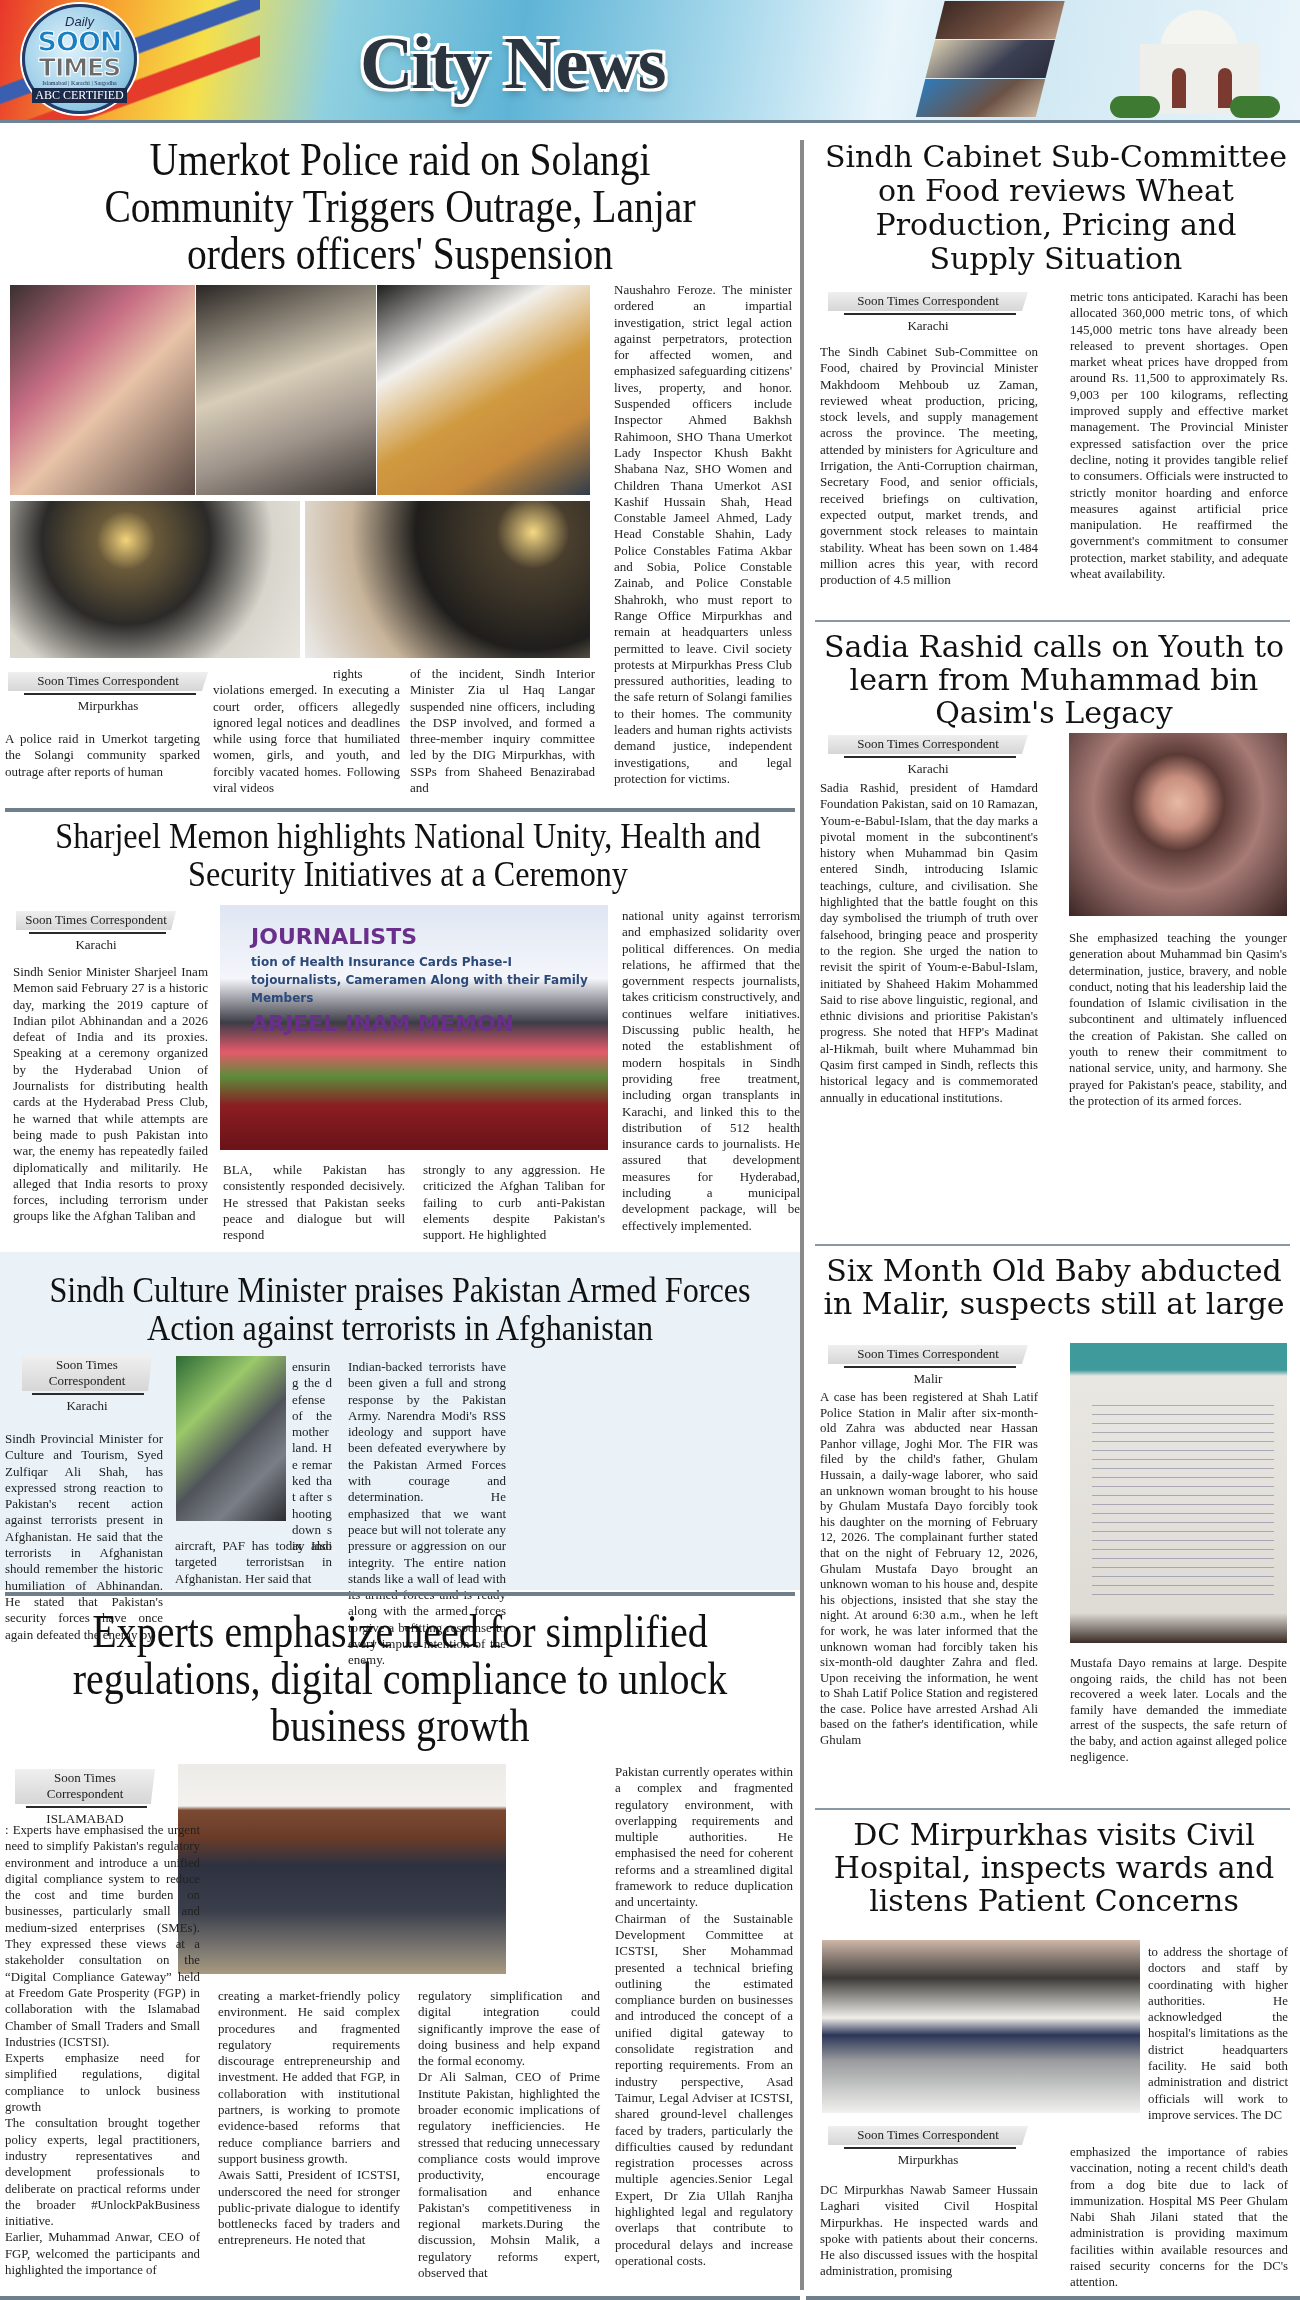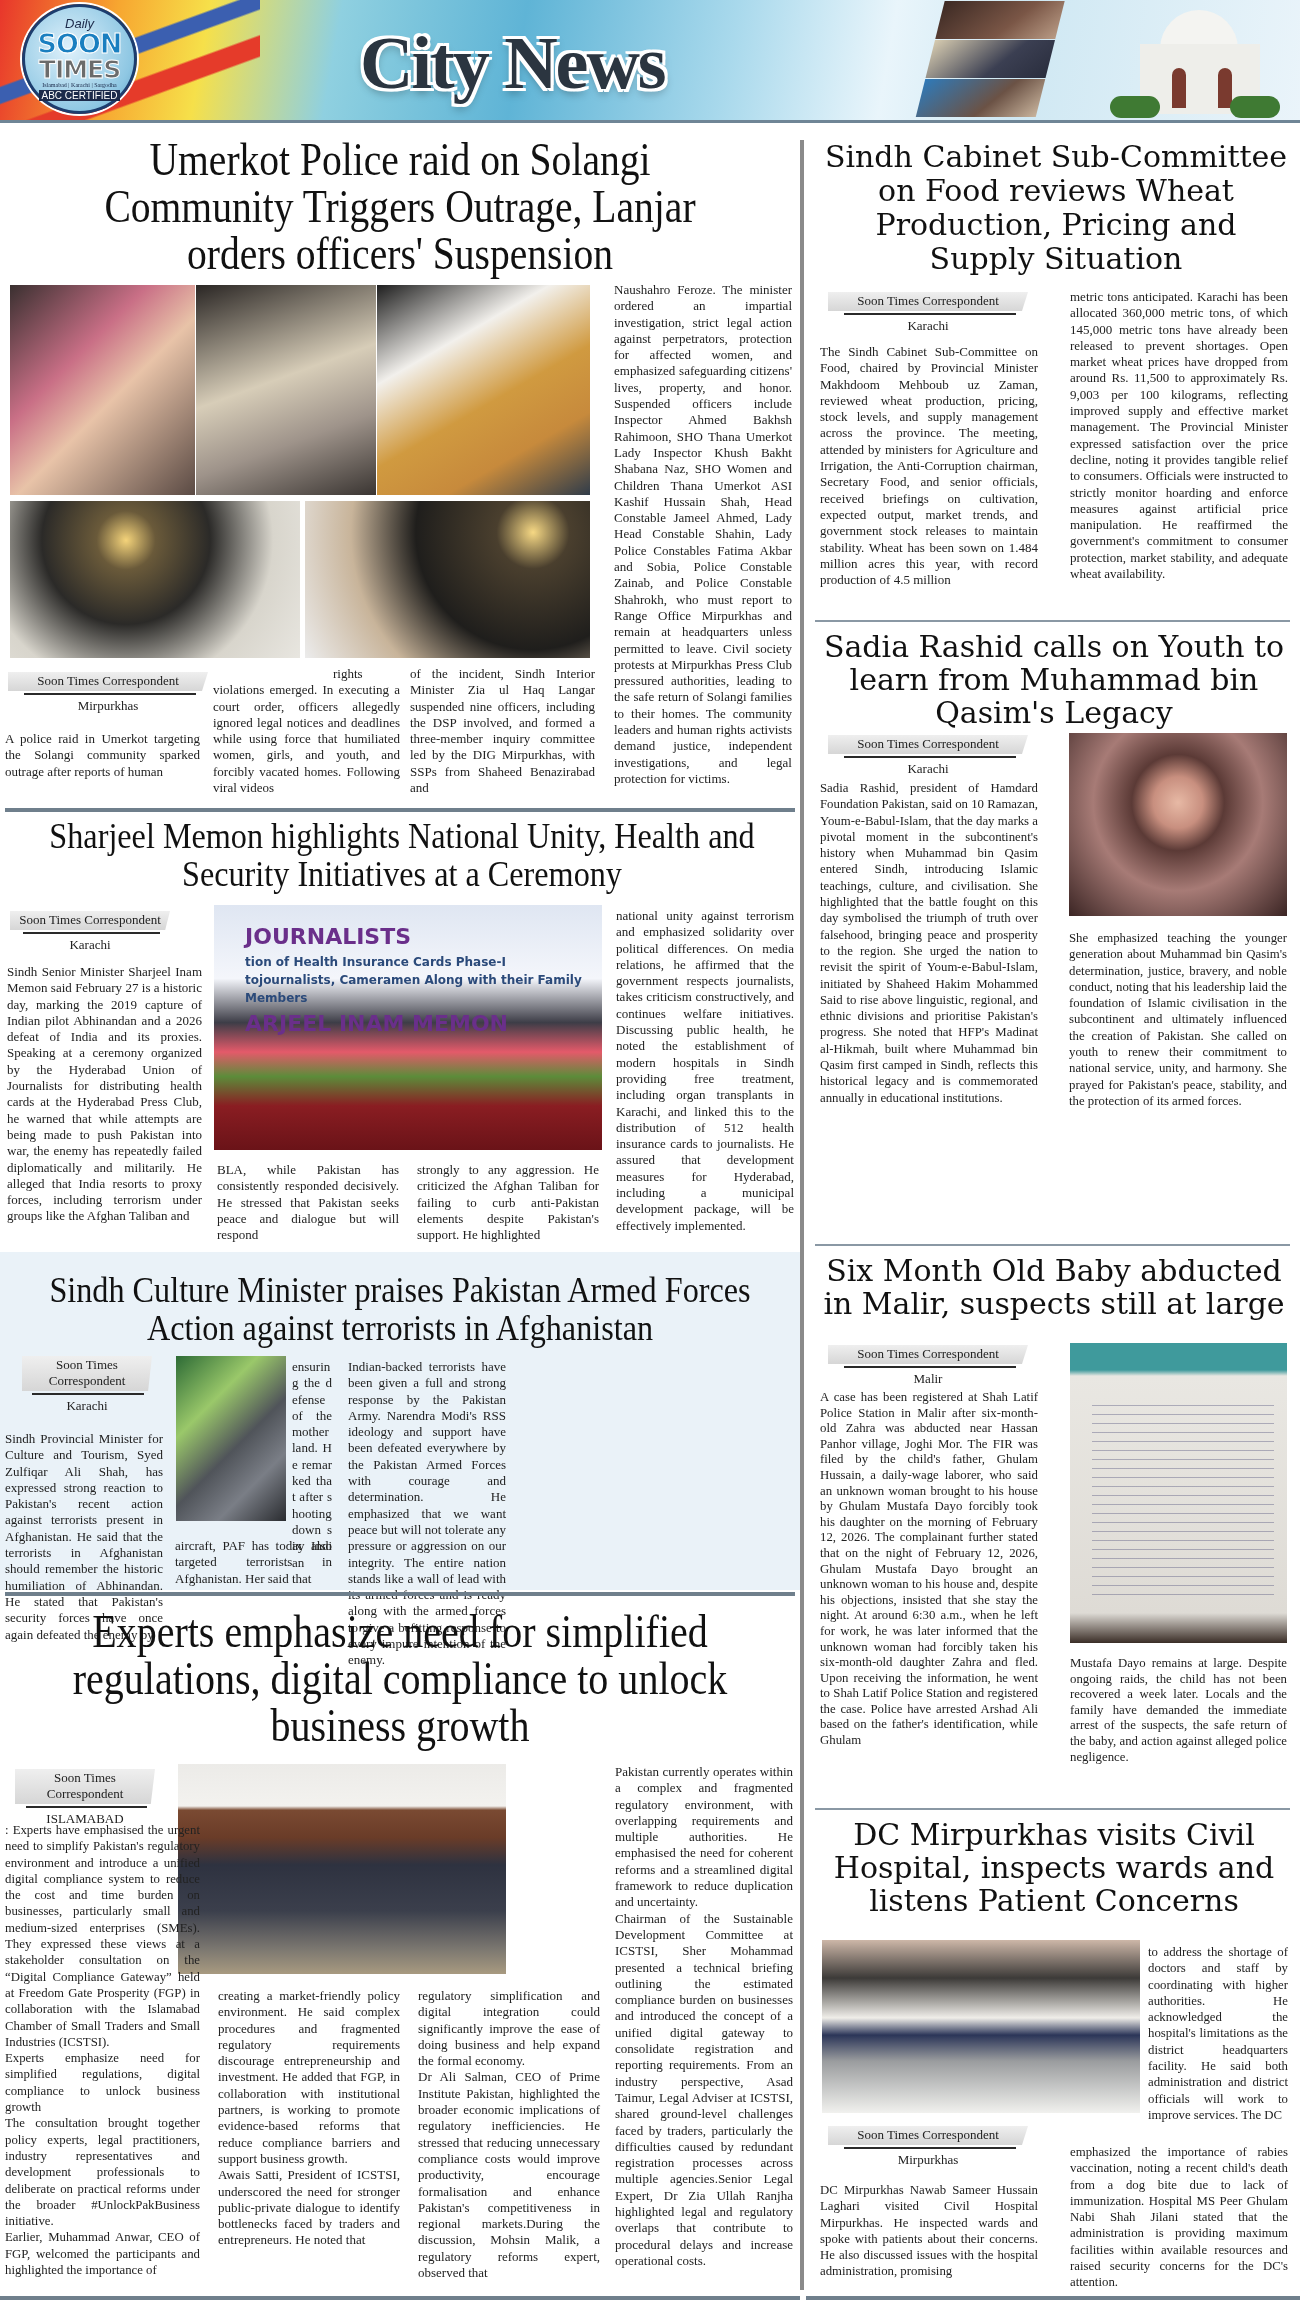--- a/index.html
+++ b/index.html
@@ -6,21 +6,21 @@
 html,body{width:1300px;height:2300px;background:#fff;overflow:hidden}
 body{font-family:"Liberation Serif","DejaVu Serif",serif;color:#1a1a1a;position:relative}
 .masthead{position:absolute;left:0;top:0;width:1300px;height:120px;overflow:hidden;
   background:linear-gradient(100deg,#e8362b 0%,#f7a630 9%,#f6e04a 16%,#8fd0e0 26%,#5fb4d6 40%,#a9d9ec 56%,#e9f5fb 68%,#cfe8f3 78%,#eaf4fa 100%)}
 .mh-stripe{position:absolute;left:0;top:0;width:260px;height:120px;background:linear-gradient(160deg,transparent 40%,#3b5fb0 41%,#3b5fb0 48%,transparent 49%,transparent 60%,#e53b2a 61%,#e53b2a 70%,transparent 71%)}
 .logo{position:absolute;left:22px;top:4px;width:115px;height:110px;border-radius:50%;border:3px solid #1d3d6e;background:radial-gradient(circle at 40% 40%,#dff1fb,#8ec7e3 70%,#5b9bc2);display:flex;flex-direction:column;align-items:center;justify-content:center;box-shadow:0 0 0 2px #fff}
 .logo .daily{font-family:Liberation Sans, sans-serif;font-style:italic;font-size:13px;color:#1c2a4a;line-height:1}
 .logo .soon{font-family:"DejaVu Sans",sans-serif;font-weight:bold;font-size:27px;color:#1a7fc0;line-height:1;-webkit-text-stroke:1px #fff;letter-spacing:-1px}
 .logo .times{font-family:"DejaVu Sans",sans-serif;font-weight:bold;font-size:25px;color:#6b6b6b;line-height:1;-webkit-text-stroke:1px #fff;letter-spacing:-1px}
 .logo .cities{font-size:6px;color:#1c2a4a}
-.logo .cert{font-family:Liberation Sans, sans-serif;font-size:10px;background:#1c2a4a;color:#fff;padding:0 3px;margin-top:2px}
+.logo .cert{font-family:Liberation Serif, serif;font-size:12px;background:#1c2a4a;color:#fff;padding:0 3px;margin-top:2px}
 .brand{position:absolute;left:360px;top:26px;font-family:Liberation Serif, serif;font-weight:bold;font-size:74px;color:#2b3540;letter-spacing:-2px;line-height:1;
   text-shadow:3px 3px 0 #fff,-3px -3px 0 #fff,3px -3px 0 #fff,-3px 3px 0 #fff,0 5px 8px rgba(0,0,0,.35)}
 .mh-photos{position:absolute;left:930px;top:0;width:120px;height:120px;transform:skewX(-14deg)}
 .mh-photo{height:38px;margin:1px 0;background:linear-gradient(135deg,#3d2a24,#7a5646 60%,#b89a84)}
 .mh-photo:nth-child(2){background:linear-gradient(135deg,#d6cbb0,#3b3f52 60%,#2a2e3e)}
 .mh-photo:nth-child(3){background:linear-gradient(135deg,#2f7ab9,#6b5245 60%,#c8b39c)}
 .mausoleum{position:absolute;left:1110px;top:8px;width:170px;height:110px}
 .maus-dome{position:absolute;left:50px;top:2px;width:78px;height:40px;border-radius:40px 40px 0 0;background:#f4f4f1}
 .maus-body{position:absolute;left:30px;top:36px;width:120px;height:70px;background:#eeeeea}
 .maus-arch{position:absolute;top:60px;width:14px;height:40px;border-radius:7px 7px 0 0;background:#7a3a2f}
@@ -98,21 +98,21 @@
     <div class="rule"></div>
     <div class="loc">Mirpurkhas</div>
   </div>
   <p class="col" style="left:5px;top:603px;width:195px">A police raid in Umerkot targeting the Solangi community sparked outrage after reports of human</p>
   <p class="col" style="left:213px;top:538px;width:187px;text-indent:120px">rights violations emerged. In executing a court order, officers allegedly ignored legal notices and deadlines while using force that humiliated women, girls, and youth, and forcibly vacated homes. Following viral videos</p>
   <p class="col" style="left:410px;top:538px;width:185px">of the incident, Sindh Interior Minister Zia ul Haq Langar suspended nine officers, including the DSP involved, and formed a three-member inquiry committee led by the DIG Mirpurkhas, with SSPs from Shaheed Benazirabad and</p>
   <p class="col" style="left:614px;top:154px;width:178px">Naushahro Feroze. The minister ordered an impartial investigation, strict legal action against perpetrators, protection for affected women, and emphasized safeguarding citizens' lives, property, and honor. Suspended officers include Inspector Ahmed Bakhsh Rahimoon, SHO Thana Umerkot Lady Inspector Khush Bakht Shabana Naz, SHO Women and Children Thana Umerkot ASI Kashif Hussain Shah, Head Constable Jameel Ahmed, Lady Head Constable Shahin, Lady Police Constables Fatima Akbar and Sobia, Police Constable Zainab, and Police Constable Shahrokh, who must report to Range Office Mirpurkhas and remain at headquarters unless permitted to leave. Civil society protests at Mirpurkhas Press Club pressured authorities, leading to the safe return of Solangi families to their homes. The community leaders and human rights activists demand justice, independent investigations, and legal protection for victims.</p>
 </article>
 <div class="hsep" style="left:5px;top:808px;width:790px"></div>
 
-<article class="article" style="left:2px;top:812px;width:800px;height:364px">
+<article class="article" style="left:8px;top:812px;width:800px;height:364px">
   <h2 class="headline hl-cond" style="position:absolute;left:5px;top:6px;width:790px;font-size:35px;line-height:38px;transform:scaleX(.92)">Sharjeel Memon highlights National Unity, Health and Security Initiatives at a Ceremony</h2>
   <div class="byline" style="position:absolute;left:8px;top:98px;width:160px">
     <span class="tag">Soon Times Correspondent</span>
     <div class="rule"></div>
     <div class="loc">Karachi</div>
   </div>
   <div class="photo ph-ceremony" style="left:212px;top:93px;width:388px;height:245px">
     <div class="banner-text">
       <div class="big">JOURNALISTS</div>
       <div>tion of Health Insurance Cards Phase-I</div>

